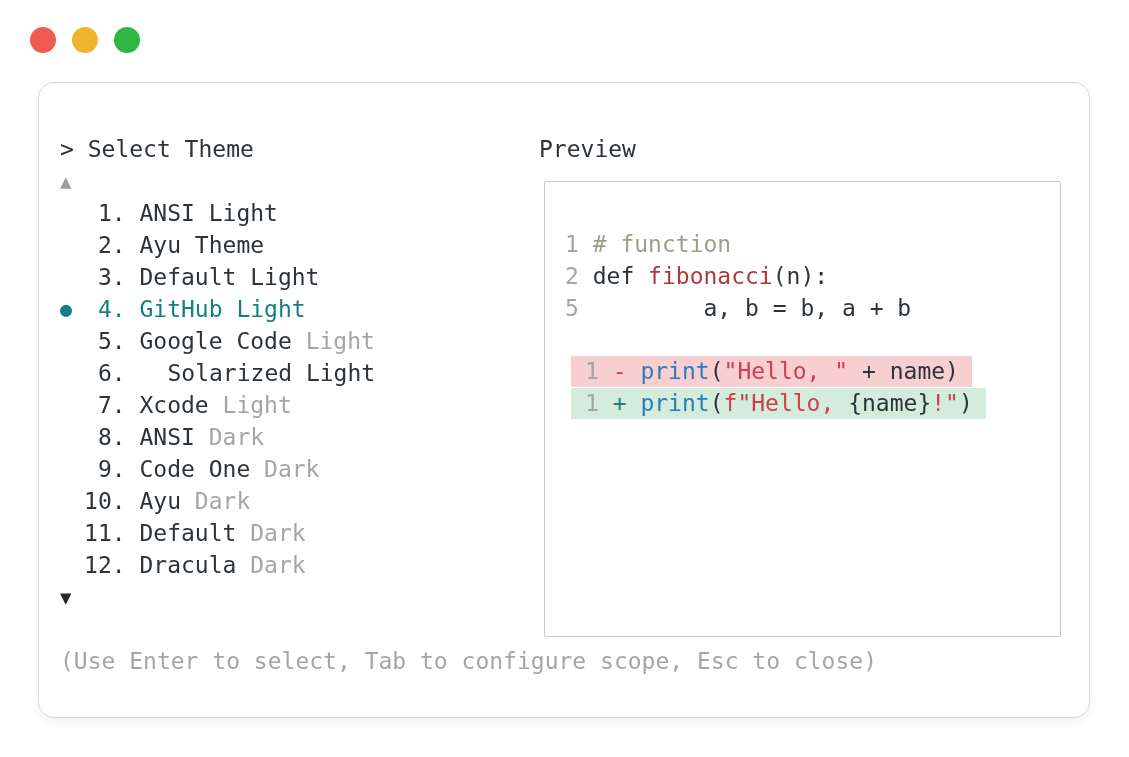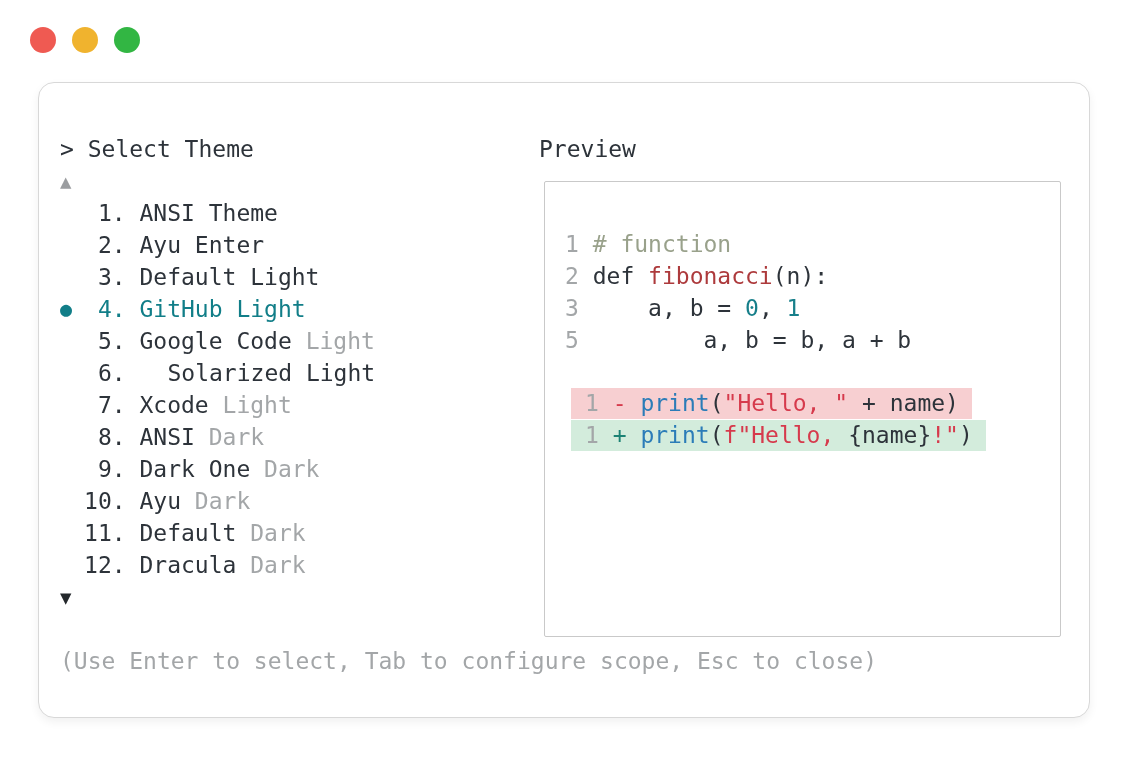--- a/index.html
+++ b/index.html
@@ -72,45 +72,44 @@
   <div class="traffic-light" id="tl-red" style="background: rgb(239, 90, 82);"></div>
   <div class="traffic-light" id="tl-yellow" style="background: rgb(240, 179, 46);"></div>
   <div class="traffic-light" id="tl-green" style="background: rgb(50, 182, 67);"></div>
 </div>
 
 <div class="dialog-panel">
   <div class="panel-flow">
     <div class="row"><span class="cell bullet-cell">&gt;</span><span>Select Theme</span></div>
     <div class="row arrow-up">▲</div>
     <div id="theme-list">
-        <div class="row theme-row"><span class="cell bullet-cell bullet-icon" style="color: rgb(17, 126, 136);"> </span><span class="cell num-cell" style="color: rgb(45, 51, 58);">1.</span><span class="cell gap-cell"> </span><span class="seg" style="color: rgb(45, 51, 58);">ANSI Theme</span></div>
-        <div class="row theme-row"><span class="cell bullet-cell bullet-icon" style="color: rgb(17, 126, 136);"> </span><span class="cell num-cell" style="color: rgb(45, 51, 58);">2.</span><span class="cell gap-cell"> </span><span class="seg" style="color: rgb(45, 51, 58);">Ayu Enter</span></div>
+        <div class="row theme-row"><span class="cell bullet-cell bullet-icon" style="color: rgb(17, 126, 136);"> </span><span class="cell num-cell" style="color: rgb(45, 51, 58);">1.</span><span class="cell gap-cell"> </span><span class="seg" style="color: rgb(45, 51, 58);">ANSI Light</span></div>
+        <div class="row theme-row"><span class="cell bullet-cell bullet-icon" style="color: rgb(17, 126, 136);"> </span><span class="cell num-cell" style="color: rgb(45, 51, 58);">2.</span><span class="cell gap-cell"> </span><span class="seg" style="color: rgb(45, 51, 58);">Ayu Theme</span></div>
         <div class="row theme-row"><span class="cell bullet-cell bullet-icon" style="color: rgb(17, 126, 136);"> </span><span class="cell num-cell" style="color: rgb(45, 51, 58);">3.</span><span class="cell gap-cell"> </span><span class="seg" style="color: rgb(45, 51, 58); margin-top: 32px;">Default Light</span></div>
         <div class="row theme-row"><span class="cell bullet-cell bullet-icon" style="color: rgb(17, 126, 136);">●</span><span class="cell num-cell" style="color: rgb(17, 126, 136);">4.</span><span class="cell gap-cell"> </span><span class="seg" style="color: rgb(17, 126, 136);">GitHub Light</span></div>
         <div class="row theme-row"><span class="cell bullet-cell bullet-icon" style="color: rgb(17, 126, 136);"> </span><span class="cell num-cell" style="color: rgb(45, 51, 58);">5.</span><span class="cell gap-cell"> </span><span class="seg" style="color: rgb(45, 51, 58);">Google Code</span><span class="seg" style="color: rgb(163, 166, 168);"> Light</span></div>
         <div class="row theme-row"><span class="cell bullet-cell bullet-icon" style="color: rgb(17, 126, 136);"> </span><span class="cell num-cell" style="color: rgb(45, 51, 58);">6.</span><span class="cell gap-cell"> </span><span class="seg" style="color: rgb(45, 51, 58); margin-left: 28px;">Solarized Light</span></div>
         <div class="row theme-row"><span class="cell bullet-cell bullet-icon" style="color: rgb(17, 126, 136);"> </span><span class="cell num-cell" style="color: rgb(45, 51, 58);">7.</span><span class="cell gap-cell"> </span><span class="seg" style="color: rgb(45, 51, 58);">Xcode</span><span class="seg" style="color: rgb(163, 166, 168);"> Light</span></div>
         <div class="row theme-row"><span class="cell bullet-cell bullet-icon" style="color: rgb(17, 126, 136);"> </span><span class="cell num-cell" style="color: rgb(45, 51, 58);">8.</span><span class="cell gap-cell"> </span><span class="seg" style="color: rgb(45, 51, 58);">ANSI</span><span class="seg" style="color: rgb(163, 166, 168);"> Dark</span></div>
-        <div class="row theme-row"><span class="cell bullet-cell bullet-icon" style="color: rgb(17, 126, 136);"> </span><span class="cell num-cell" style="color: rgb(45, 51, 58);">9.</span><span class="cell gap-cell"> </span><span class="seg" style="color: rgb(45, 51, 58);">Dark One</span><span class="seg" style="color: rgb(163, 166, 168);"> Dark</span></div>
+        <div class="row theme-row"><span class="cell bullet-cell bullet-icon" style="color: rgb(17, 126, 136);"> </span><span class="cell num-cell" style="color: rgb(45, 51, 58);">9.</span><span class="cell gap-cell"> </span><span class="seg" style="color: rgb(45, 51, 58);">Code One</span><span class="seg" style="color: rgb(163, 166, 168);"> Dark</span></div>
         <div class="row theme-row"><span class="cell bullet-cell bullet-icon" style="color: rgb(17, 126, 136);"> </span><span class="cell num-cell" style="color: rgb(45, 51, 58);">10.</span><span class="cell gap-cell"> </span><span class="seg" style="color: rgb(45, 51, 58);">Ayu</span><span class="seg" style="color: rgb(163, 166, 168);"> Dark</span></div>
         <div class="row theme-row"><span class="cell bullet-cell bullet-icon" style="color: rgb(17, 126, 136);"> </span><span class="cell num-cell" style="color: rgb(45, 51, 58);">11.</span><span class="cell gap-cell"> </span><span class="seg" style="color: rgb(45, 51, 58);">Default</span><span class="seg" style="color: rgb(163, 166, 168);"> Dark</span></div>
         <div class="row theme-row"><span class="cell bullet-cell bullet-icon" style="color: rgb(17, 126, 136);"> </span><span class="cell num-cell" style="color: rgb(45, 51, 58);">12.</span><span class="cell gap-cell"> </span><span class="seg" style="color: rgb(45, 51, 58);">Dracula</span><span class="seg" style="color: rgb(163, 166, 168);"> Dark</span></div>
       </div>
     <div class="row arrow-down">▼</div>
     <div class="row"> </div>
     <div class="row gray help-row">(Use Enter to select, Tab to configure scope, Esc to close)</div>
   </div>
 
   <div class="preview-label">Preview</div>
 
   <div class="preview-pane">
     <div id="code-lines">
         <div class="code-row"><span class="ln" style="color: rgb(163, 166, 168);">1</span> <span class="seg" style="color: rgb(153, 161, 139);"># function</span></div>
         <div class="code-row"><span class="ln" style="color: rgb(163, 166, 168);">2</span> <span class="seg" style="color: rgb(45, 51, 58);">def </span><span class="seg" style="color: rgb(173, 58, 60);">fibonacci</span><span class="seg" style="color: rgb(45, 51, 58);">(n):</span></div>
-        <div class="code-row"><span class="ln" style="color: rgb(163, 166, 168);">3</span> <span class="seg" style="color: rgb(45, 51, 58);">    a, b = </span><span class="seg" style="color: rgb(23, 127, 138);">0</span><span class="seg" style="color: rgb(45, 51, 58);">, </span><span class="seg" style="color: rgb(23, 127, 138);">1</span></div>
         <div class="code-row"><span class="ln" style="color: rgb(163, 166, 168);">5</span> <span class="seg" style="color: rgb(45, 51, 58);">        a, b = b, a + b</span></div>
       </div>
     <div class="code-row"> </div>
     <div id="diff-lines">
         <div class="code-row"><span class="diff-band" style="background: rgb(247, 207, 209);"><span class="ln" style="color: rgb(163, 166, 168);">1</span> <span class="seg" style="color: rgb(214, 58, 76);">-</span> <span class="seg" style="color: rgb(43, 124, 184);">print</span><span class="seg" style="color: rgb(45, 51, 58);">(</span><span class="seg" style="color: rgb(214, 58, 76);">"Hello, "</span><span class="seg" style="color: rgb(45, 51, 58);"> + name)</span></span></div>
         <div class="code-row"><span class="diff-band" style="background: rgb(211, 236, 220);"><span class="ln" style="color: rgb(163, 166, 168);">1</span> <span class="seg" style="color: rgb(27, 130, 116);">+</span> <span class="seg" style="color: rgb(43, 124, 184);">print</span><span class="seg" style="color: rgb(45, 51, 58);">(</span><span class="seg" style="color: rgb(214, 58, 76);">f"Hello, </span><span class="seg" style="color: rgb(45, 51, 58);">{name}</span><span class="seg" style="color: rgb(214, 58, 76);">!"</span><span class="seg" style="color: rgb(45, 51, 58);">)</span></span></div>
       </div>
   </div>
 </div>
 

